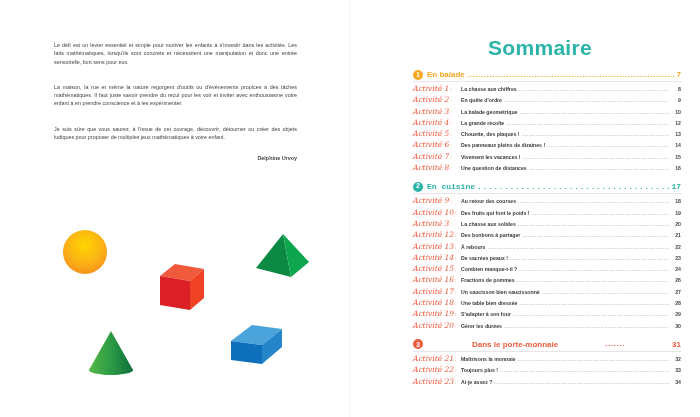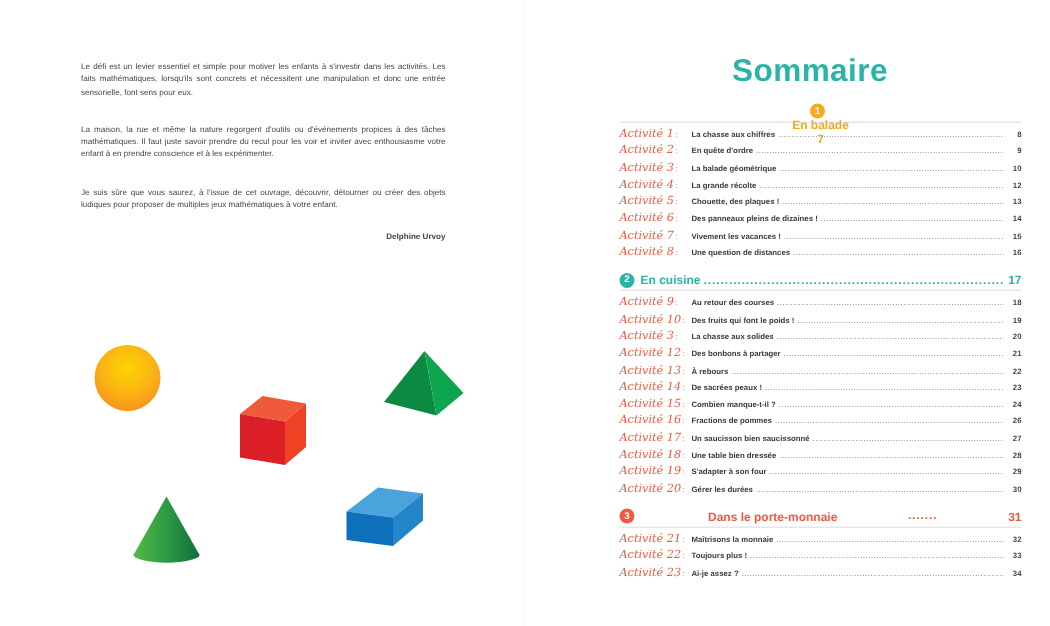--- a/index.html
+++ b/index.html
@@ -30,23 +30,23 @@
   .dots::after { content: "........................................................................................................................................................"; }
   .page-num { flex: none; text-align: right; }
 
   .entry { display: flex; align-items: baseline; height: 11.3px; font-size: 5.2px; color: #333; }
   .act-label { flex: none; width: 48px; font-family: "DejaVu Serif", serif; font-style: italic; font-size: 7.5px; color: #ee5b3e; white-space: nowrap; }
   .act-label .sep { font-family: "Liberation Sans", sans-serif; font-style: normal; font-size: 5.2px; margin-left: 1px; }
   .act-title { white-space: nowrap; font-weight: bold; color: #3a3a3a; }
   .entry .dots { color: #555; font-size: 5px; letter-spacing: 0.4px; }
   .entry .page-num { width: 10px; font-weight: bold; color: #444; }
 
-  .s1 .section-head { color: #f7a823; flex-direction: column; }
+  .s1 .section-head { color: #f7a823; }
   .s1 .num-badge { background: #f7a823; }
-  .s2 .section-head { color: #2ab3a7; }
+  .s2 .section-head { color: #2ab3a7; font-family: Liberation Mono, monospace; }
   .s2 .num-badge { background: #2ab3a7; }
   .s3 .section-head { color: #ee5b3e; gap: 45px; }
   .s3 .num-badge { background: #ee5b3e; }
 </style>
 </head>
 <body>
 
 <div class="spread">
   <div class="page-left">
     <div class="intro">

